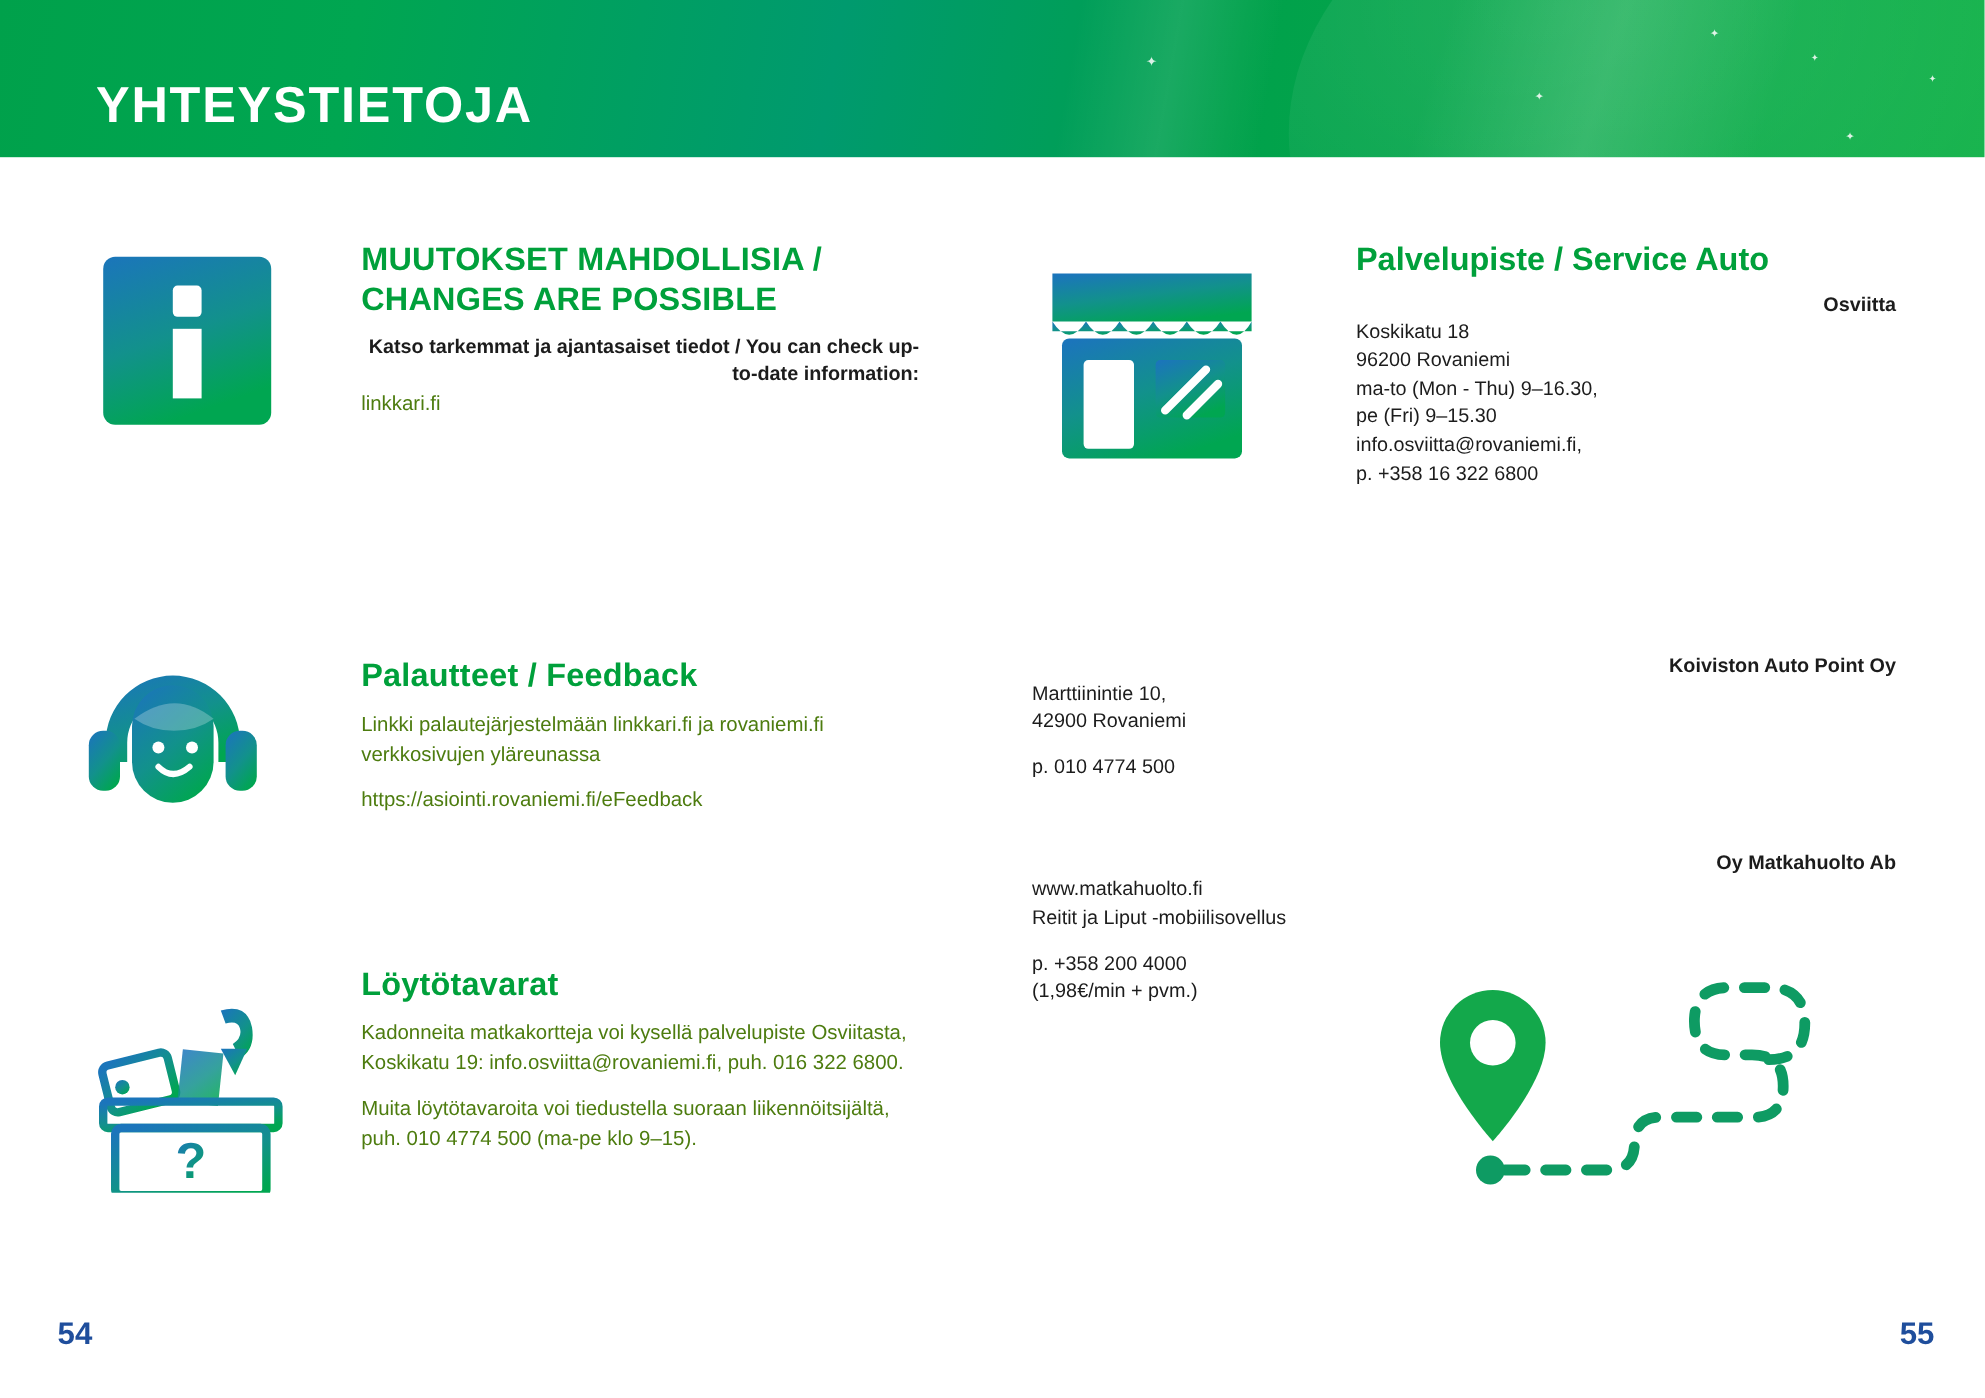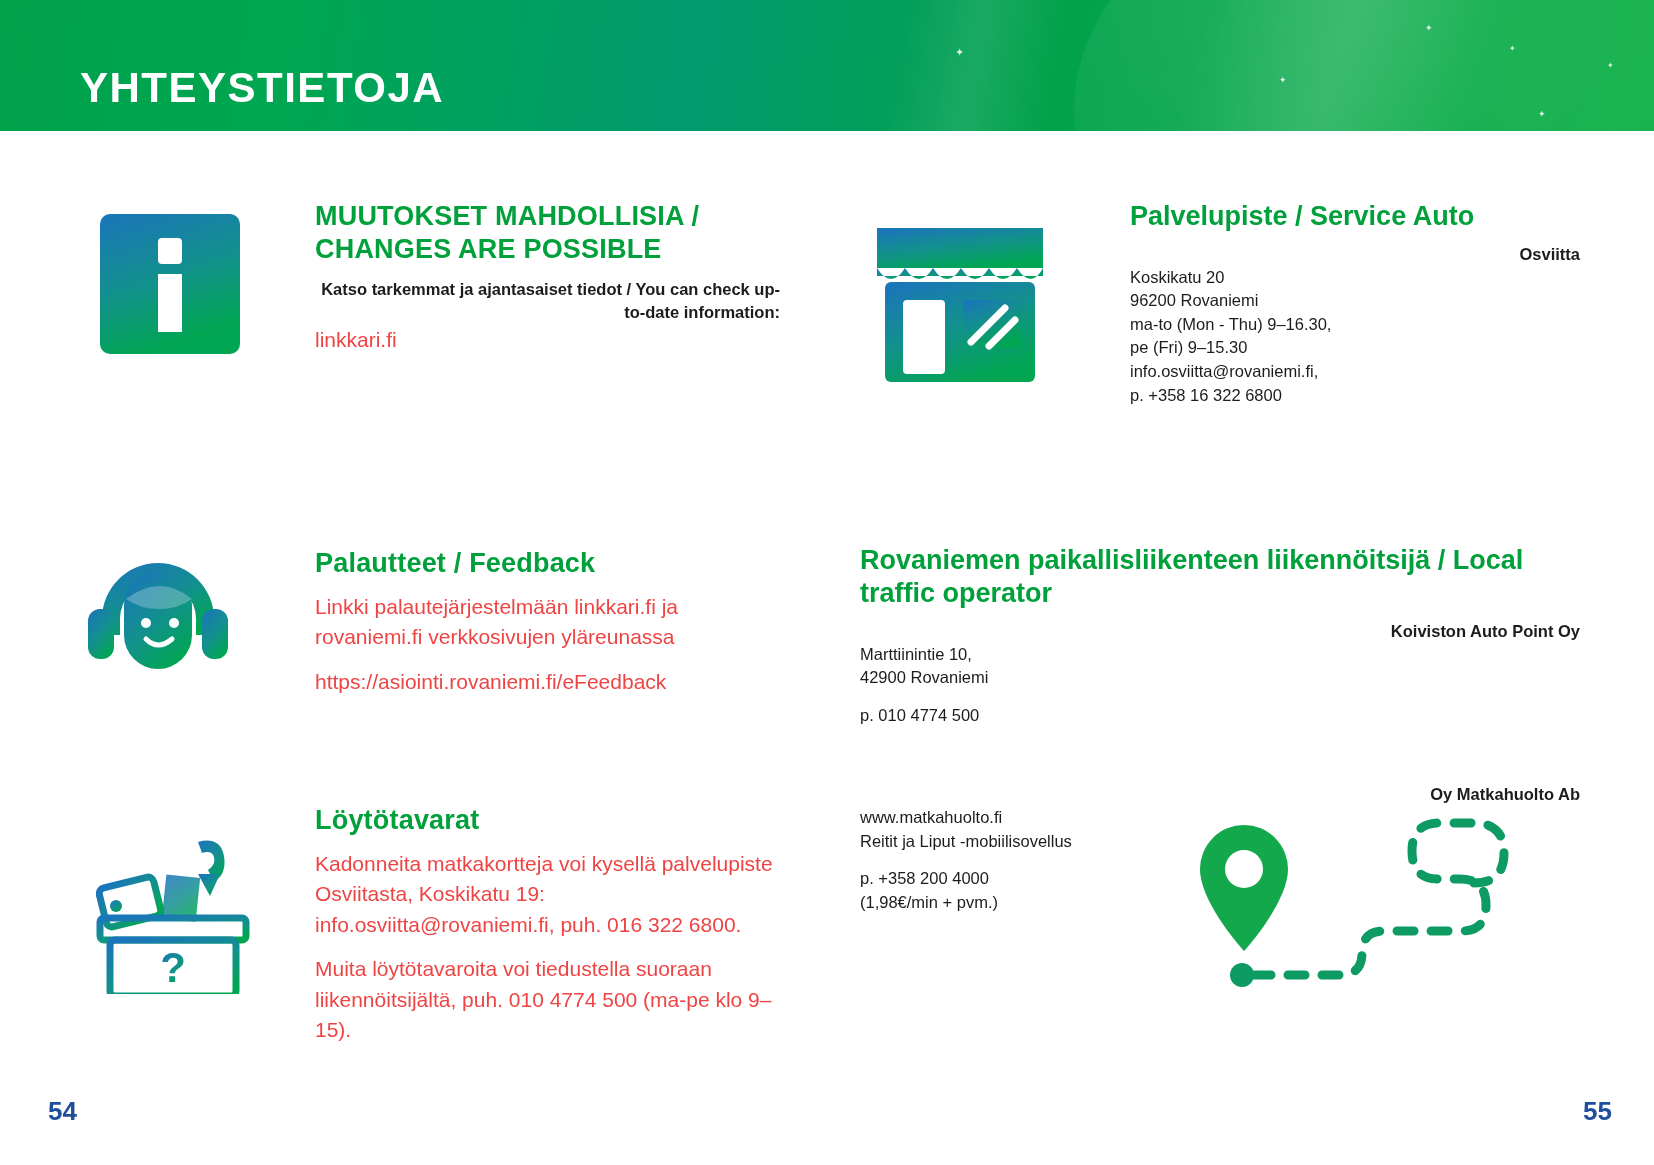--- a/index.html
+++ b/index.html
@@ -57,21 +57,21 @@
     position: absolute;
     left: 80px; top: 36px;
     font-size: 42px;
     font-weight: bold;
     letter-spacing: 1.5px;
     color: #ffffff;
     font-family: "Liberation Sans", sans-serif;
   }
 
   
-  .col-left  { position: absolute; left: 80px;  top: 200px; width: 700px; }
+  .col-left  { position: absolute; left: 66px;  top: 200px; width: 700px; }
   .col-right { position: absolute; left: 860px; top: 200px; width: 720px; }
 
   .block { position: relative; margin-bottom: 34px; }
 
   .icon-box {
     position: absolute;
     left: 0; top: 0;
     width: 180px;
     display: flex;
     justify-content: center;
@@ -90,22 +90,22 @@
   .strong-line {
     font-weight: bold;
     color: #1c1c1c;
     font-size: 16.5px;
     line-height: 1.38;
     margin: 0;
     text-align: right;
   }
   p.body {
     margin: 0 0 14px 0;
-    color: #ef4444;
-    font-size: 21px;
+    color: #4d7c0f;
+    font-size: 17px;
     line-height: 1.45;
   }
   p.body:last-child { margin-bottom: 0; }
 
   
   .r-head {
     margin: 0 0 10px 0;
     color: #00a03b;
     font-size: 27px;
     font-weight: bold;
@@ -251,33 +251,32 @@
           <rect x="36" y="100" width="42" height="74" rx="4" fill="#ffffff"></rect>
           <rect x="96" y="100" width="58" height="48" rx="4" fill="url(#gradShop)"></rect>
           <path d="M104 142 l34 -34" stroke="#ffffff" stroke-width="7" stroke-linecap="round"></path>
           <path d="M122 146 l26 -26" stroke="#ffffff" stroke-width="7" stroke-linecap="round"></path>
         </svg>
       </div>
       <div class="block-body" style="margin-left:270px;">
         <h2 class="r-head">Palvelupiste / Service Auto</h2>
         <div class="addr">
           <div class="strong-line">Osviitta</div>
-          <div>Koskikatu 20</div>
+          <div>Koskikatu 18</div>
           <div>96200 Rovaniemi</div>
           <div>ma-to (Mon - Thu) 9–16.30,</div>
           <div>pe (Fri)  9–15.30</div>
           <div>info.osviitta@rovaniemi.fi,</div>
           <div>p. +358 16 322 6800</div>
         </div>
       </div>
     </div>
 
     <div class="block" style="margin-top:44px;">
       <div class="block-body" style="margin-left:0;">
-        <h2 class="r-head">Rovaniemen paikallisliikenteen liikennöitsijä / Local traffic operator</h2>
 
         <div class="addr" style="margin-bottom:10px;">
           <div class="strong-line">Koiviston Auto Point Oy</div>
           <div>Marttiinintie 10,</div>
           <div>42900 Rovaniemi</div>
           <div style="height:14px;"></div>
           <div>p. 010 4774 500</div>
         </div>
 
         <div style="height:46px;"></div>

